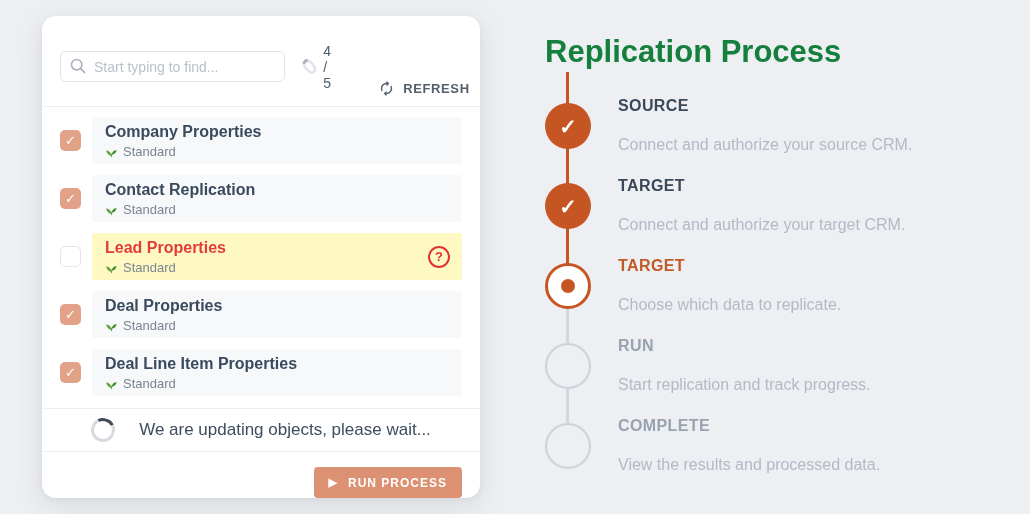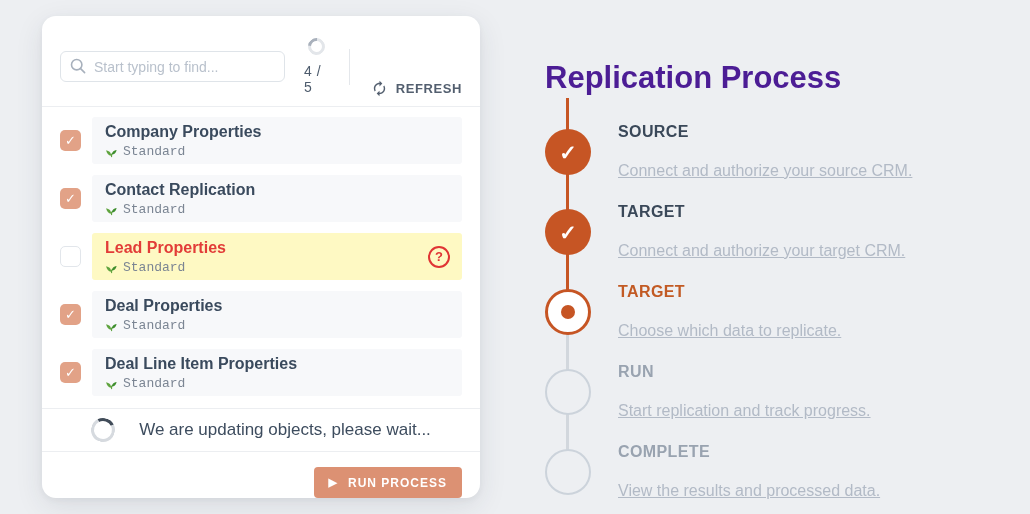--- a/index.html
+++ b/index.html
@@ -27,21 +27,21 @@
   .search-box { position:relative; width:225px; height:31px; flex:none; }
   .search-box input {
     width:100%; height:100%;
     border:1px solid #dfe4e9; border-radius:6px;
     padding:0 8px 0 33px;
     font-family:"Liberation Sans", sans-serif;
     font-size:14px; color:#14532d; outline:none;
   }
   .search-box input::placeholder { color:#b9c1cc; }
   .search-icon { position:absolute; left:10px; top:7px; width:16px; height:16px; }
-  .counter { display:flex; align-items:center; gap:8px; margin-left:19px;flex-direction:column; }
+  .counter { display:flex; align-items:center; gap:8px; margin-left:19px; }
   .ring-small {
     width:17px; height:17px; border-radius:50%;
     border:3px solid #e3e6ea; border-top-color:#a9b1bc;
     transform:rotate(-40deg);
   }
   .counter-text { font-size:14px; color:#4d5b6c; letter-spacing:.5px; }
   .vdivider { width:1px; height:36px; background:#e4e7eb; margin:0 21px 0 20px; }
   .refresh-btn {
     display:flex; align-items:center; gap:8px;
     background:none; border:none; cursor:pointer;
@@ -65,21 +65,21 @@
   .row-body {
     flex:1; height:47px; background:#f7f8fa; border-radius:3px;
     display:flex; align-items:center; padding:0 12px 0 13px; cursor:pointer;
   }
   .row.error .row-body { background:#fef9c3; }
   .row-text { flex:1; min-width:0; }
   .row-title { font-size:16px; font-weight:600; color:#3a4a5d; line-height:19px; }
   .row.error .row-title { color:#e23c38; }
   .row-sub { display:flex; align-items:center; gap:5px; margin-top:3px; }
   .row-sub svg { width:13px; height:13px; }
-  .row-sub-label { font-size:13px; color:#7b8593;font-family:Liberation Mono, monospace; }
+  .row-sub-label { font-size:13px; color:#7b8593; }
   .help-icon {
     display:none; flex:none; width:22px; height:22px; border-radius:50%;
     border:2px solid #e03434; color:#e03434;
     font-size:13px; font-weight:700; line-height:18px; text-align:center;
     cursor:pointer;
   }
   .row.error .help-icon { display:block; }
 
   
   .status {
@@ -99,21 +99,21 @@
     height:31px; padding:0 15px;
     background:#dc9173; border:none; border-radius:4px; cursor:pointer;
     display:flex; align-items:center; gap:10px;
     color:#ffffff; font-family:"Liberation Sans", sans-serif;
     font-size:12px; font-weight:600; letter-spacing:1px;
   }
   .play-glyph { font-size:11px; line-height:1; }
 
   
   .right-panel { position:absolute; left:545px; top:30px; width:450px; }
-  .panel-title { font-size:31px; font-weight:700; color:#4c1d95; line-height:44px;margin-top:26px; }
+  .panel-title { font-size:31px; font-weight:700; color:#15803d; line-height:44px; }
   .stepper { position:relative; margin-top:29px; }
   .connector { position:absolute; left:21px; width:3px; z-index:0; }
   .connector.orange { top:-31px; height:214px; background:#c65524; }
   .connector.gray { top:183px; height:160px; background:#d2d7dd; }
   .step { position:relative; z-index:1; display:flex; align-items:center; height:46px; }
   .step + .step { margin-top:34px; }
   .circle {
     flex:none; width:46px; height:46px; border-radius:50%;
     display:flex; align-items:center; justify-content:center;
   }
@@ -123,21 +123,21 @@
   .step.complete .circle .check-glyph { display:block; }
   .step.active .circle { background:#ffffff; border:3px solid #c65524; }
   .step.upcoming .circle { background:#edeff2; border:2px solid #ccd3db; }
   .dot { display:none; width:14px; height:14px; border-radius:50%; background:#c65524; }
   .step.active .dot { display:block; }
   .step-text { margin-left:27px; }
   .step-label { font-size:16px; font-weight:700; letter-spacing:.4px; line-height:20px; }
   .step.complete .step-label { color:#3a4859; }
   .step.active .step-label { color:#c25a24; }
   .step.upcoming .step-label { color:#99a3b0; }
-  .step-desc { font-size:16px; color:#b2bac6; line-height:22px; margin-top:18px;text-decoration:underline; }
+  .step-desc { font-size:16px; color:#b2bac6; line-height:22px; margin-top:18px; }
 </style>
 </head>
 <body>
 
 <div class="screen">
 
   <div class="card">
 
     <div class="toolbar">
       <div class="search-box">

